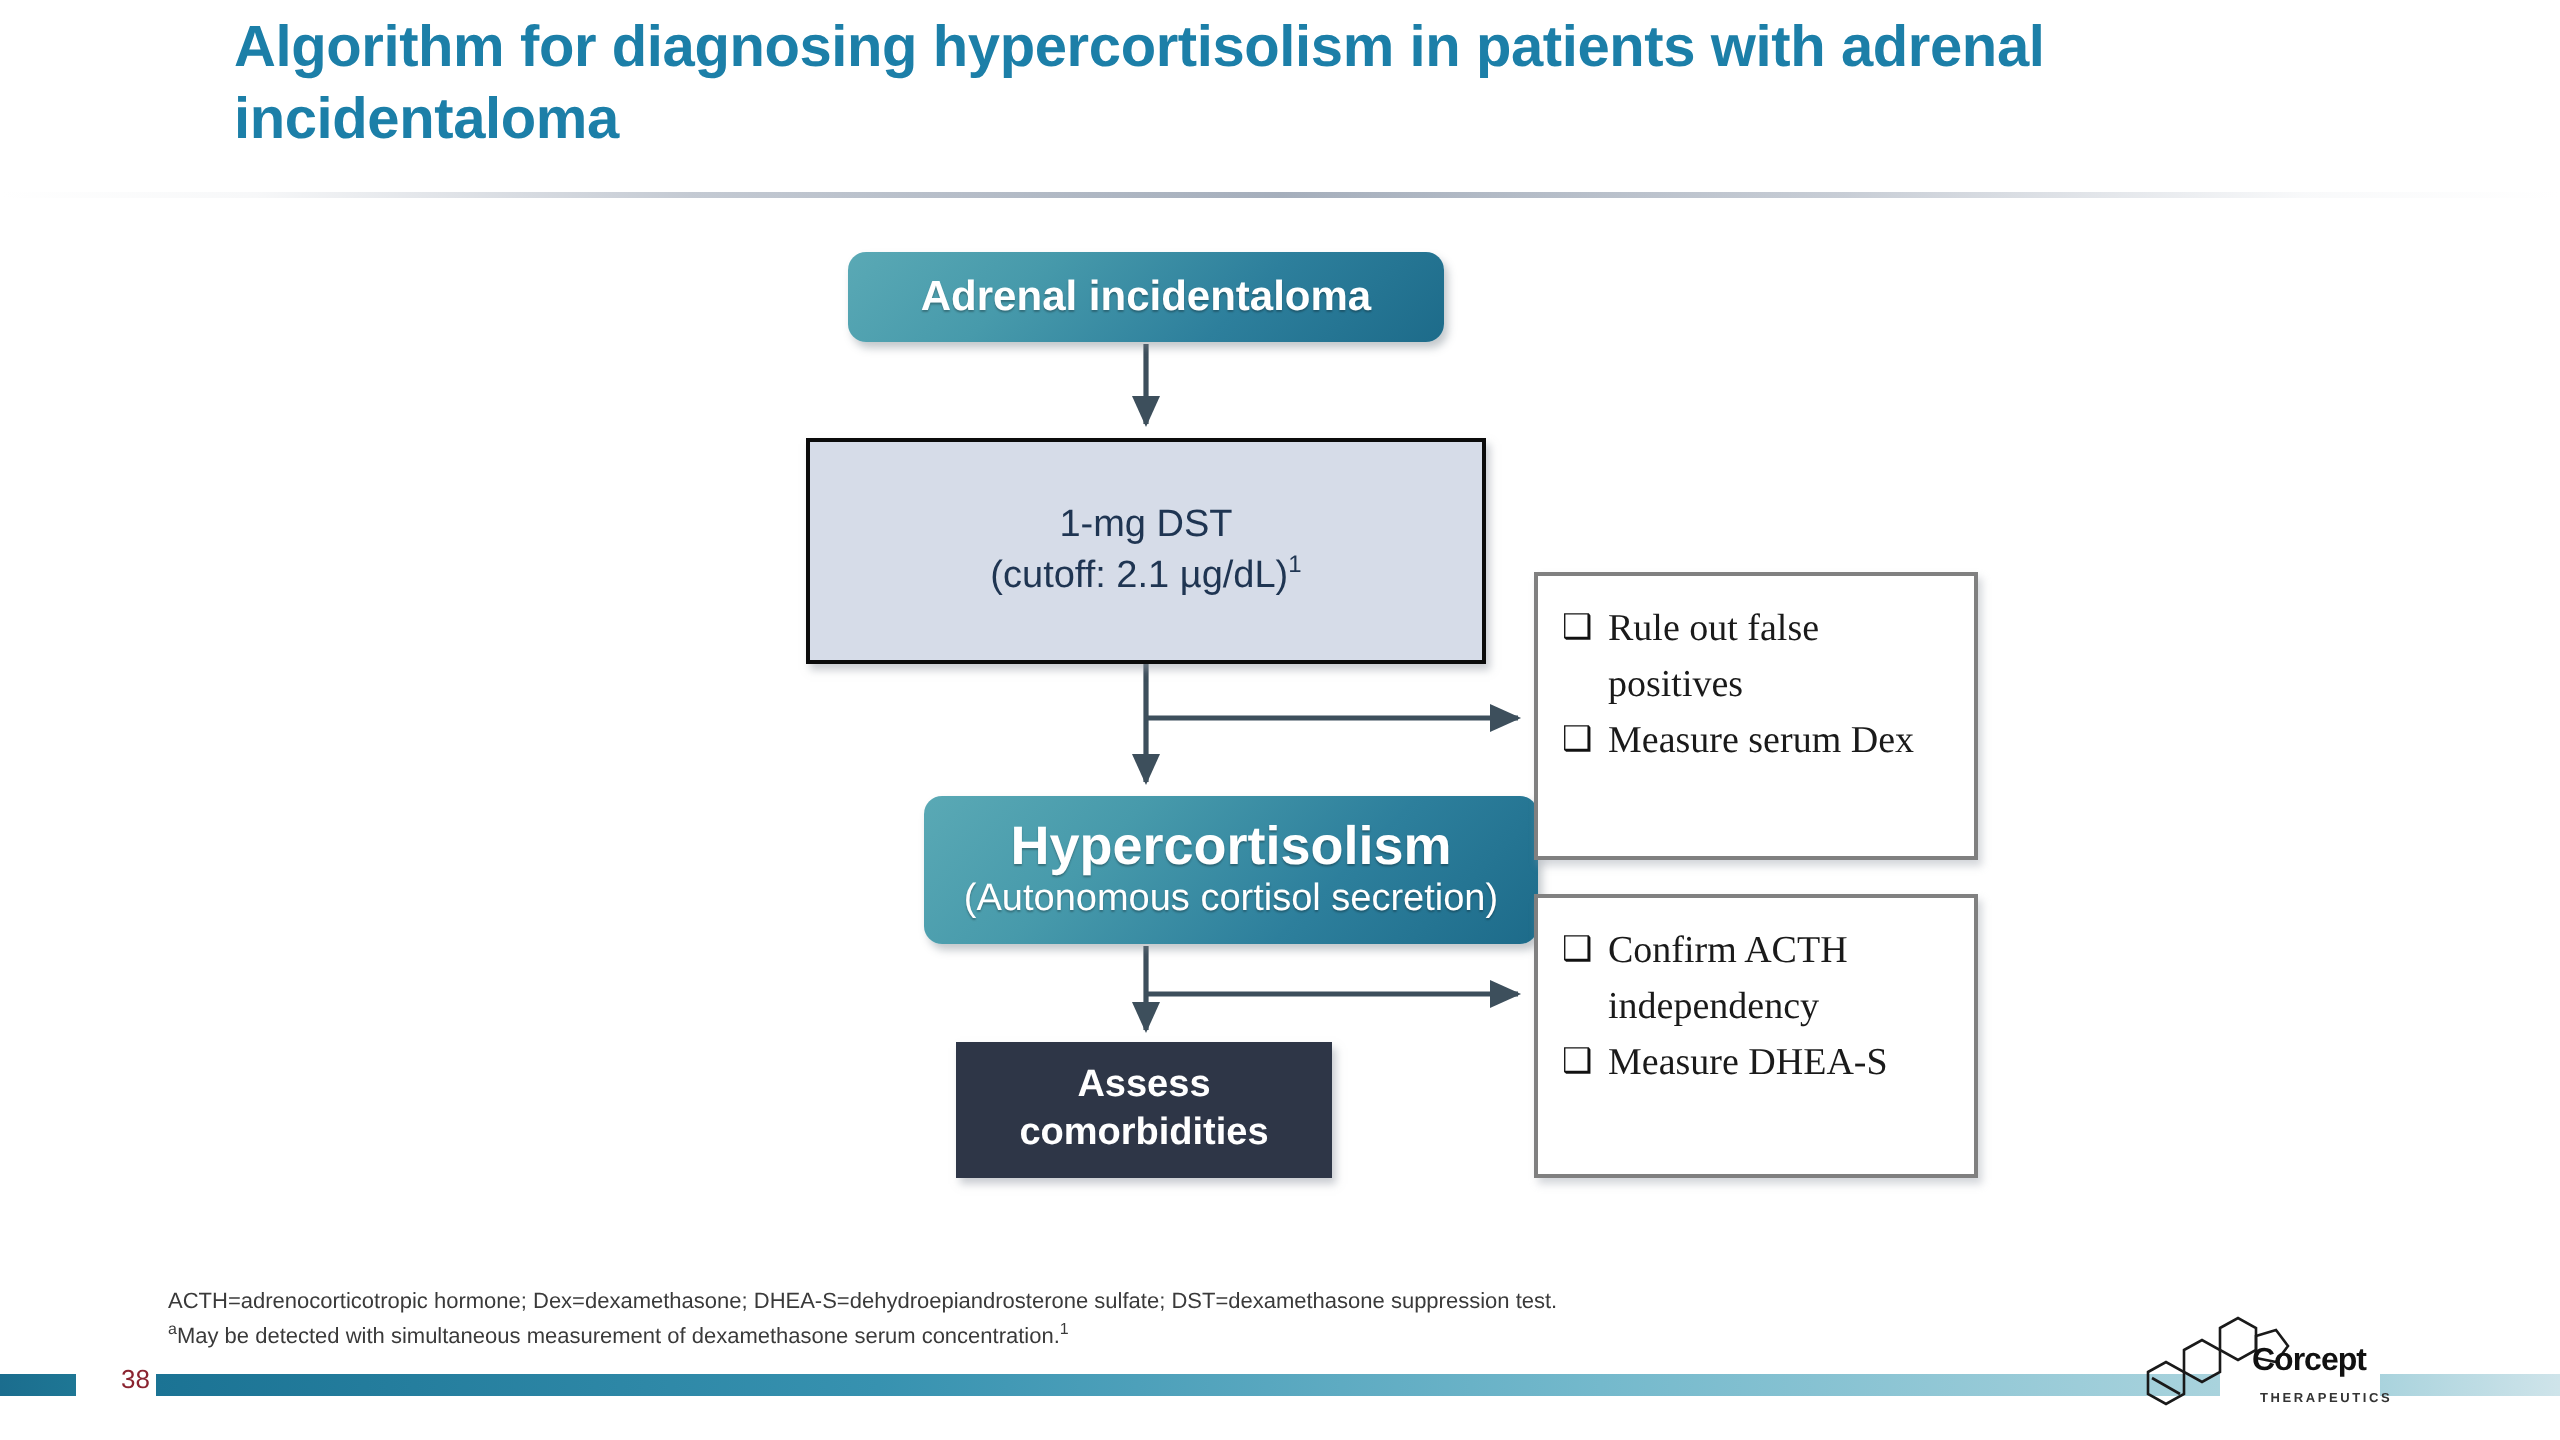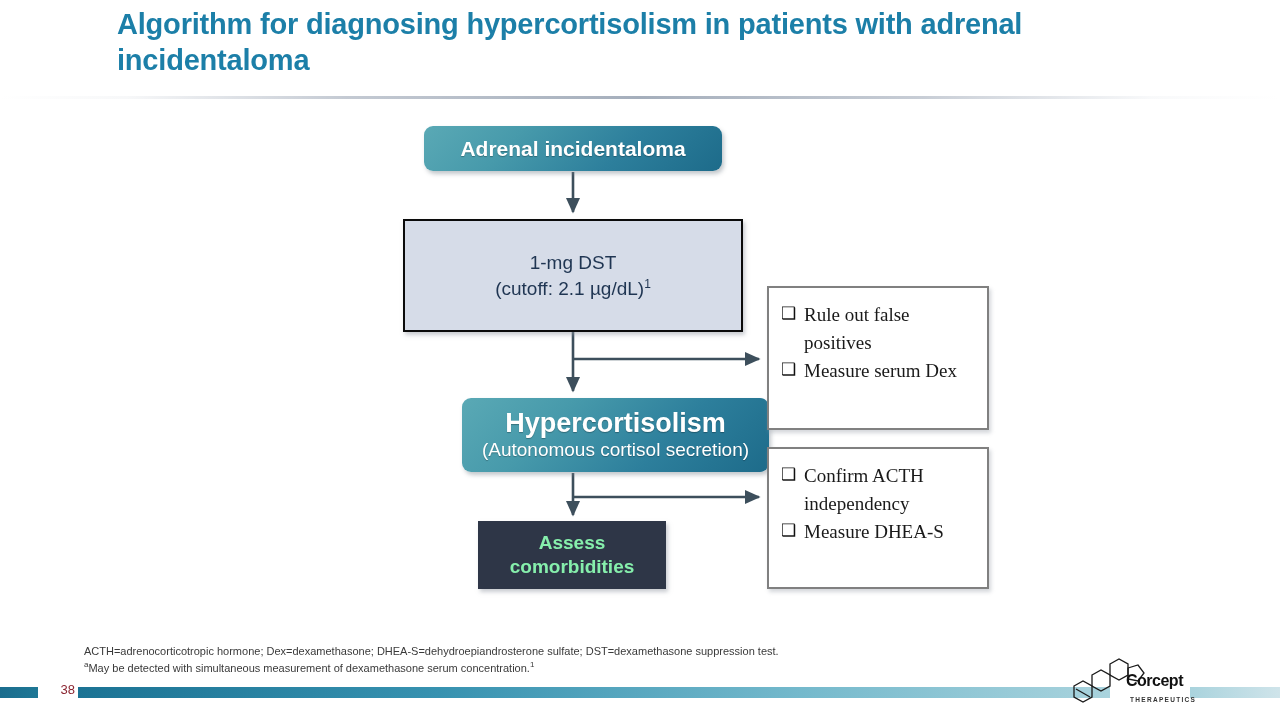--- a/index.html
+++ b/index.html
@@ -51,21 +51,21 @@
   #node-dst sup{font-size:12px;vertical-align:super;}
   #node-hyper{
     left:418px;top:398px;width:307px;height:74px;
     flex-direction:column;
     margin-left:44px;
   }
   #node-hyper .hyper-main{font-size:27px;font-weight:bold;line-height:1.08;}
   #node-hyper .hyper-sub{font-size:19px;font-weight:normal;line-height:1.2;margin-top:1px;}
   #node-assess{
     left:478px;top:521px;width:188px;height:68px;
-    background:#2e3647;color:#86efac;
+    background:#2e3647;color:#ffffff;
     font-size:19px;font-weight:bold;line-height:1.28;
     box-shadow:2px 3px 4px rgba(150,156,166,0.5);
   }
   
   .checkbox-panel{
     position:absolute;box-sizing:border-box;
     background:#ffffff;border:2px solid #808080;
     box-shadow:2px 3px 4px rgba(160,166,176,0.45);
     padding:13px 10px 10px 12px;
   }

